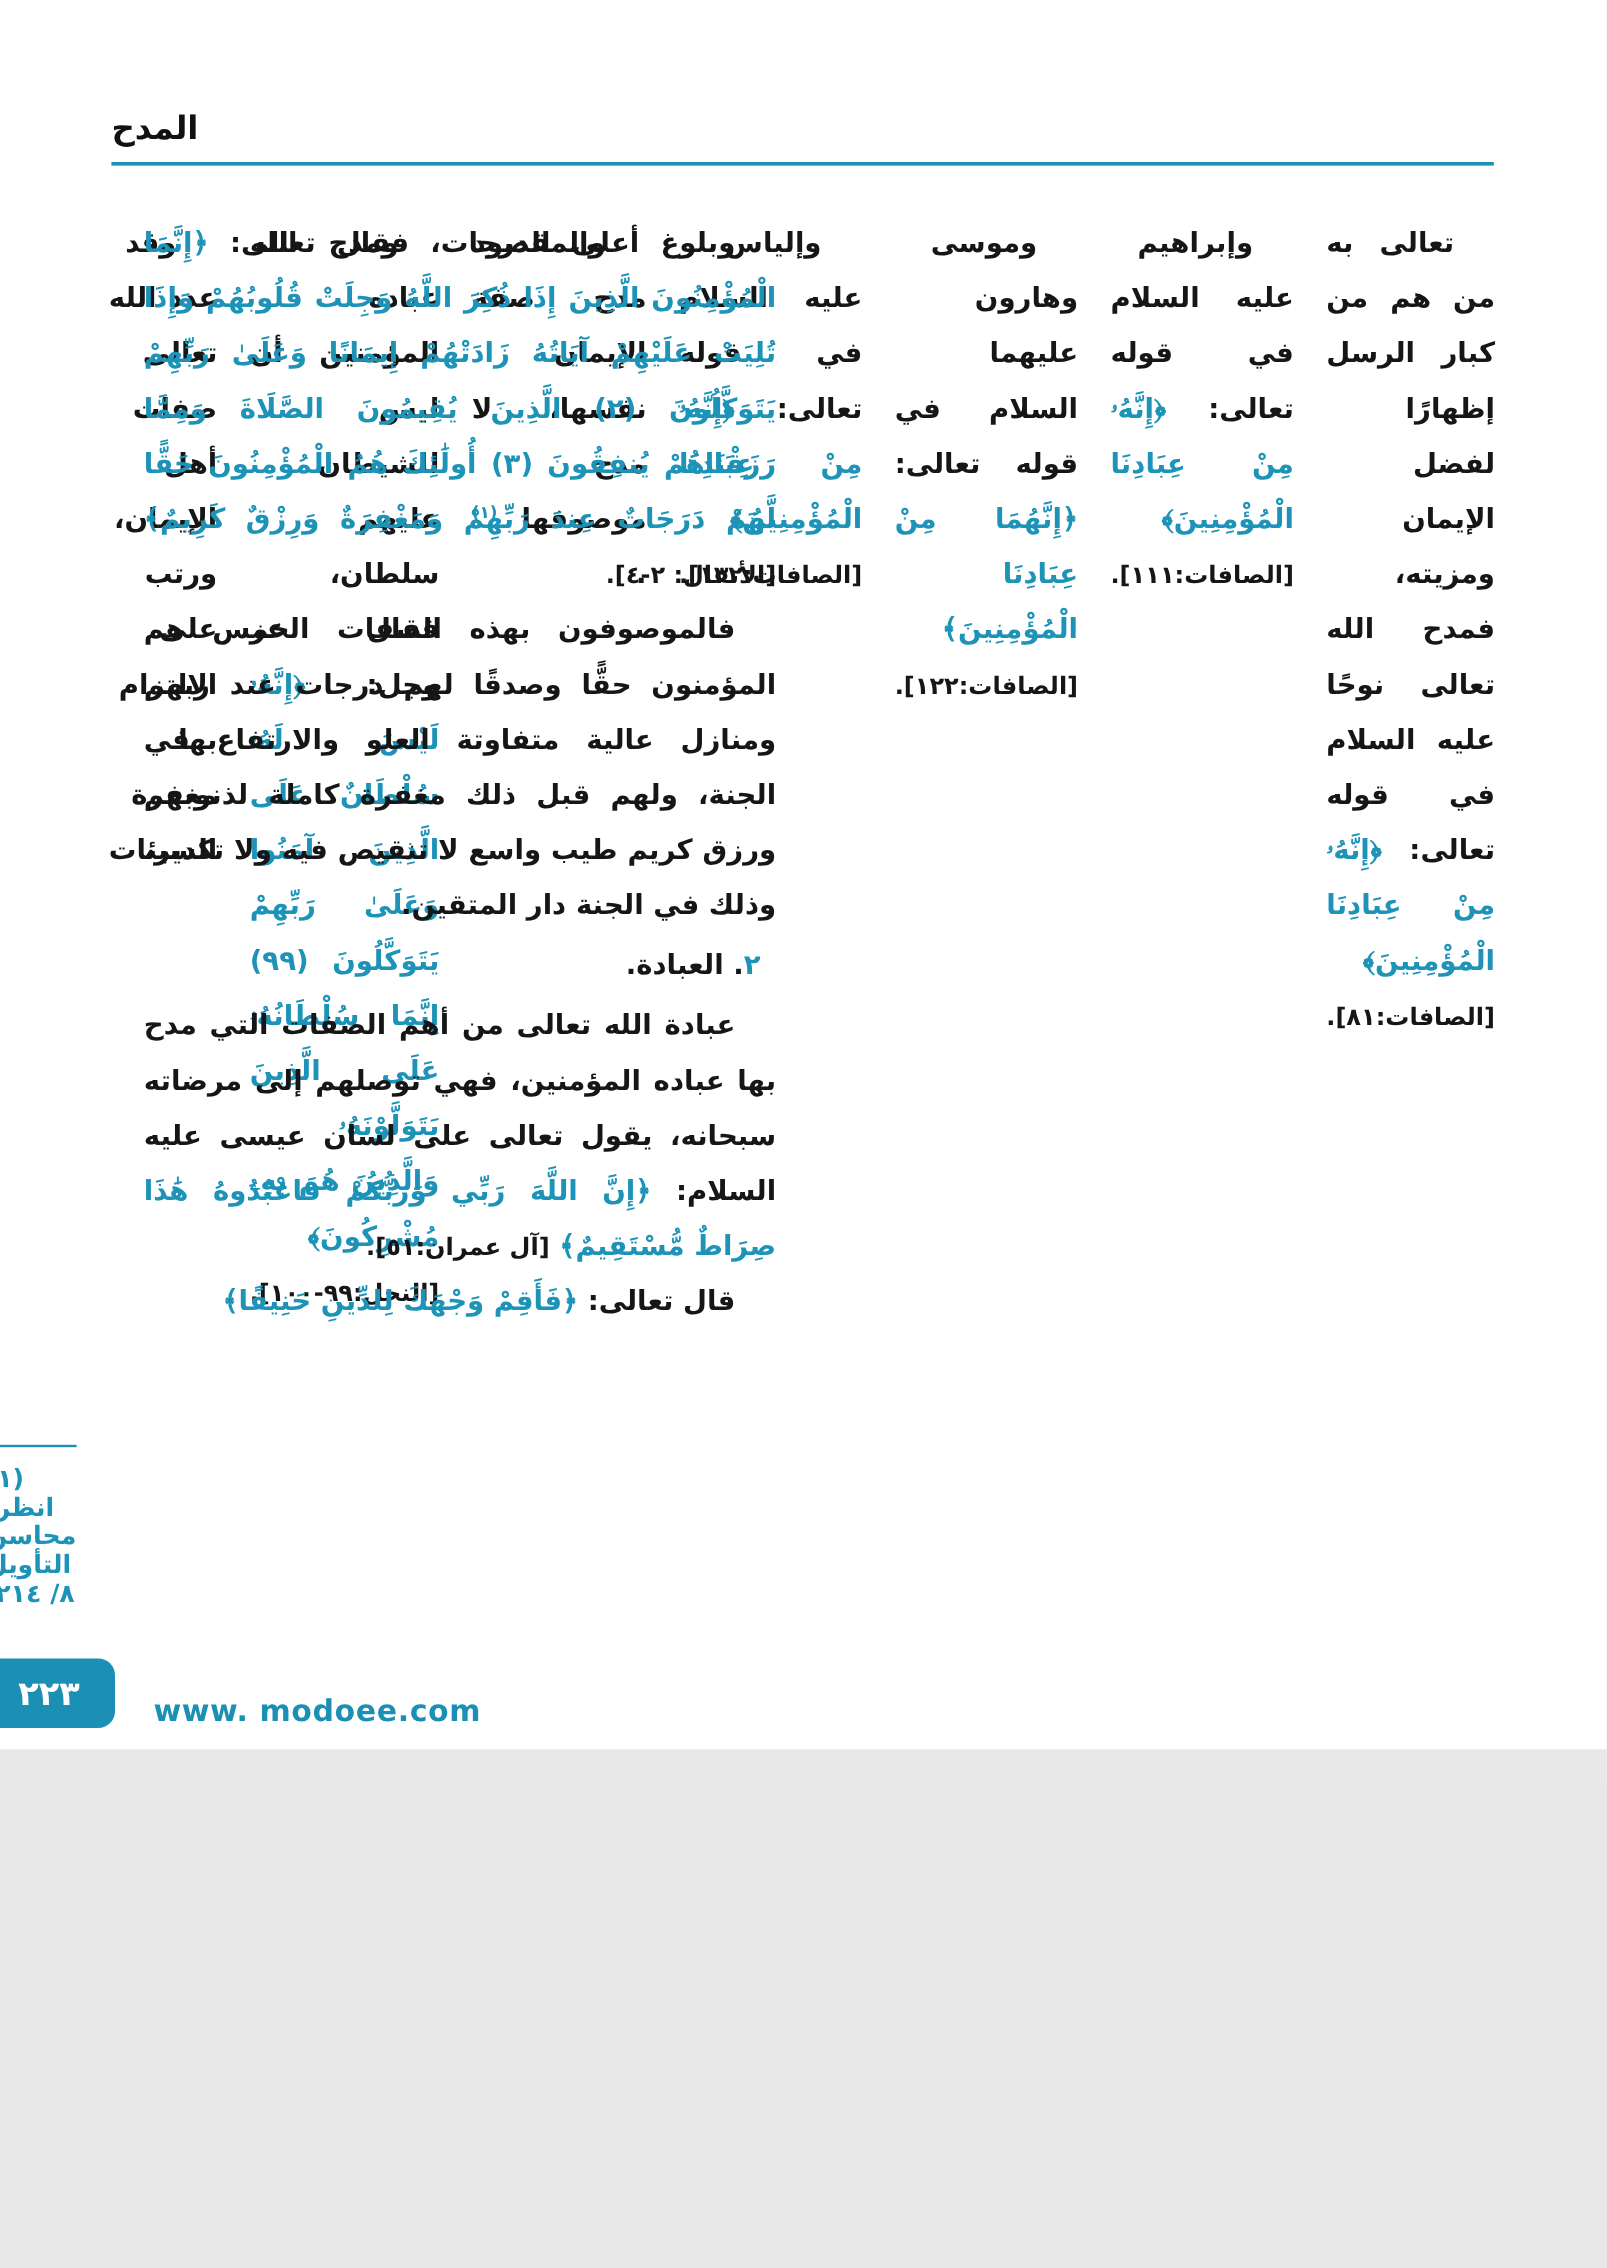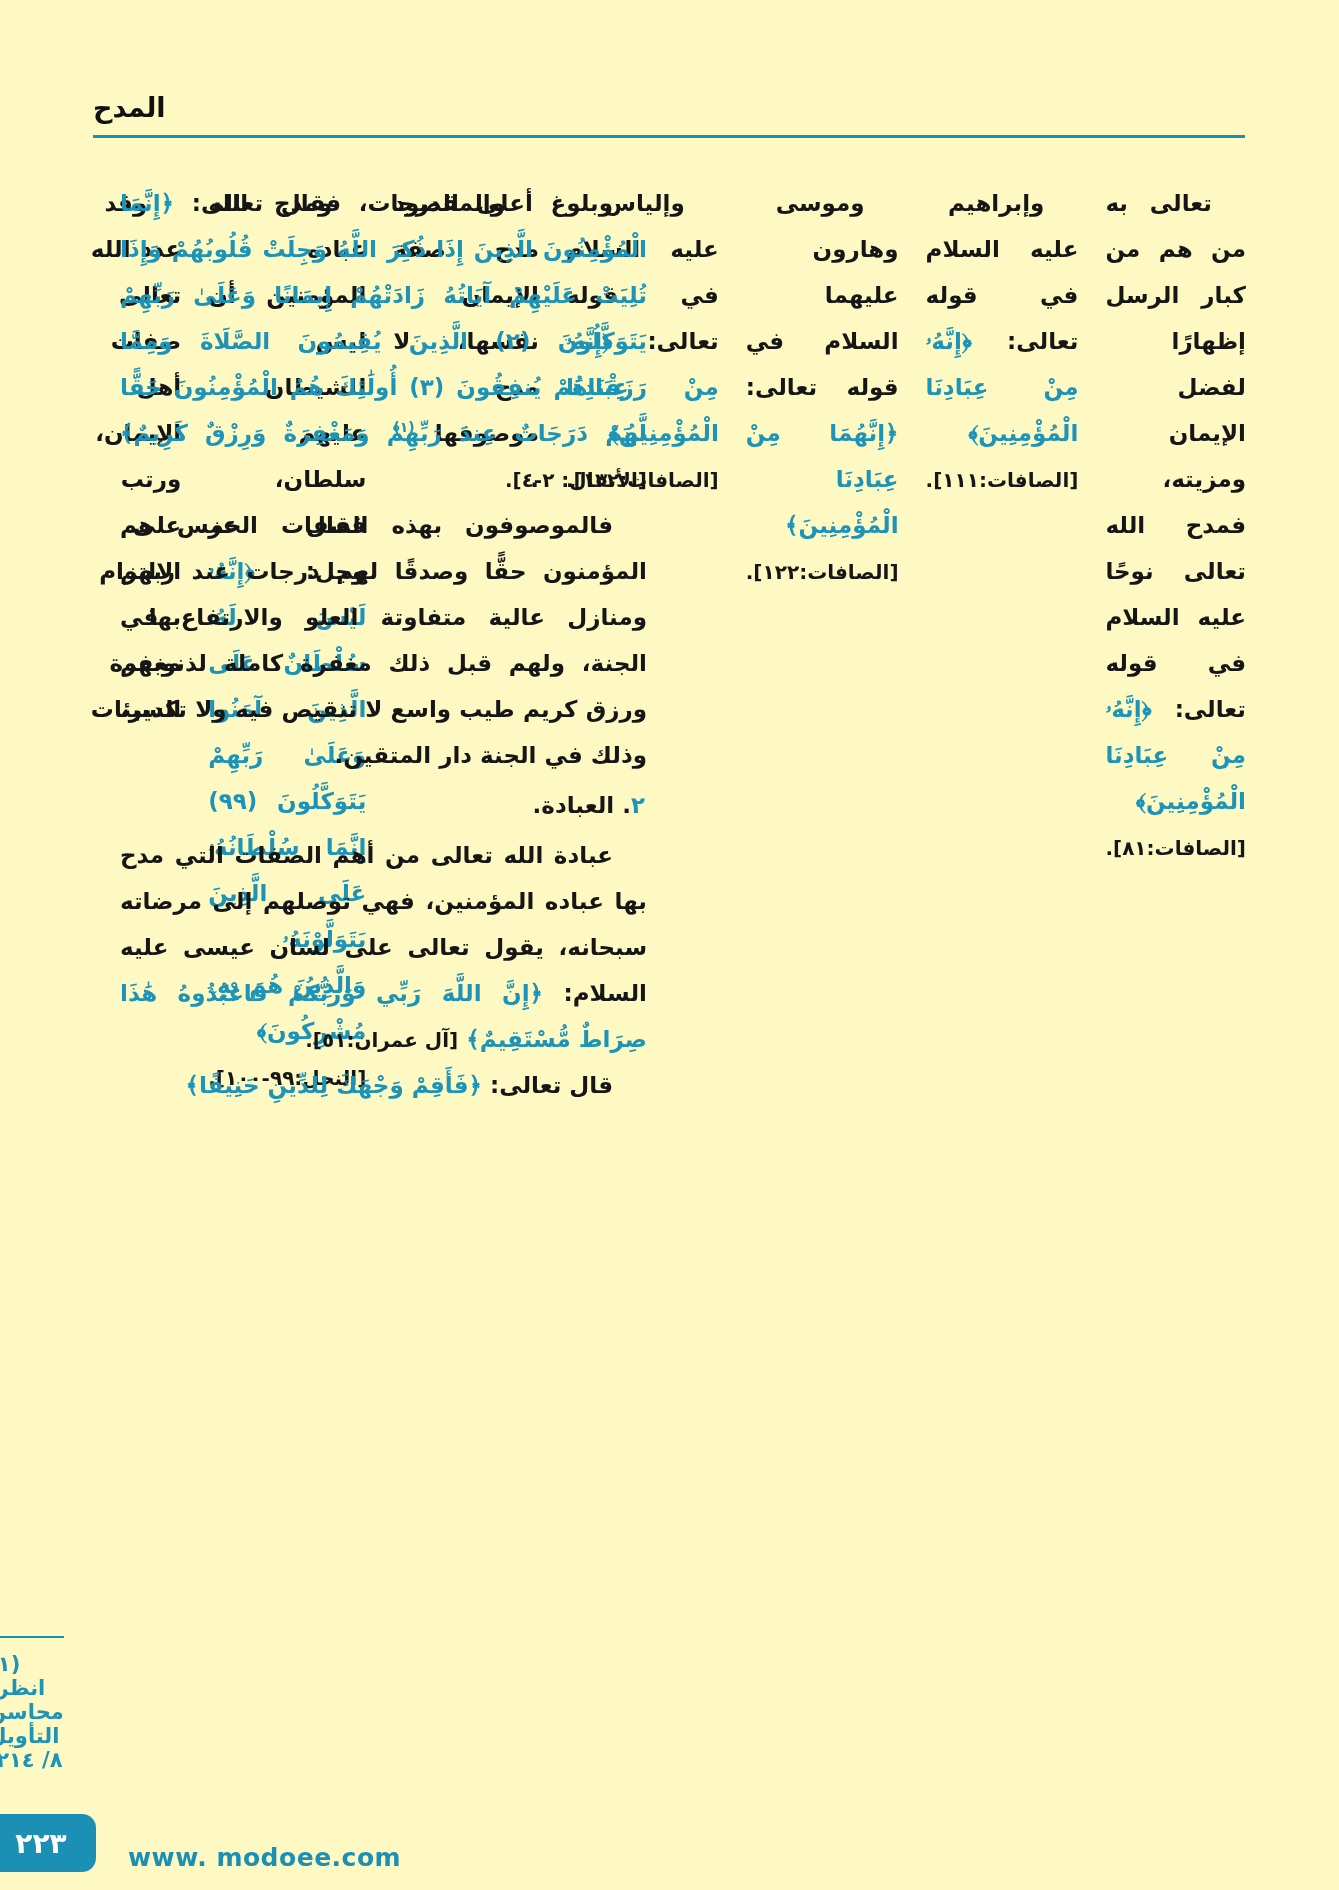--- a/index.html
+++ b/index.html
@@ -1,23 +1,23 @@
 <!DOCTYPE html>
 <html lang="ar" dir="rtl"><head>
 <meta charset="utf-8">
 <style>
   * { margin:0; padding:0; box-sizing:border-box; }
   html,body { background:#e8e8e8; }
   body { font-family:"DejaVu Sans", sans-serif; }
 
   .page {
     position:relative;
-    width:1339px; height:1890px;
+    width:1339px; height:1458px;
     margin:0 auto;
-    background:#fef9c3;
+    background:#ffffff;
     direction:rtl;
     overflow:hidden;
   }
 
   
   .header {
     position:absolute; top:92px; left:93px; right:94px;
     border-bottom:3px solid #1b90b4;
     padding-bottom:12px;
   }
@@ -34,21 +34,21 @@
   .col { width:557px; }
   .col-right { display:flex; flex-direction:row; }
 
   .para {
     font-size:23px; font-weight:bold; color:#161616;
     line-height:2.0;
     text-align:justify;
     text-indent:34px;
     margin-left:27px;
   }
-  .para.heading { text-indent:0; margin:4px 2px; }
+  .para.heading { text-indent:0; margin:4px 13px; }
 
   .seg-normal { color:#161616; }
   .seg-quran  { color:#1d93b8; }
   .seg-ref    { color:#161616; font-size:20px; }
   .seg-num    { color:#1d93b8; }
   .seg-note   {
     color:#1d93b8; font-size:14px;
     vertical-align:super;
   }
 

